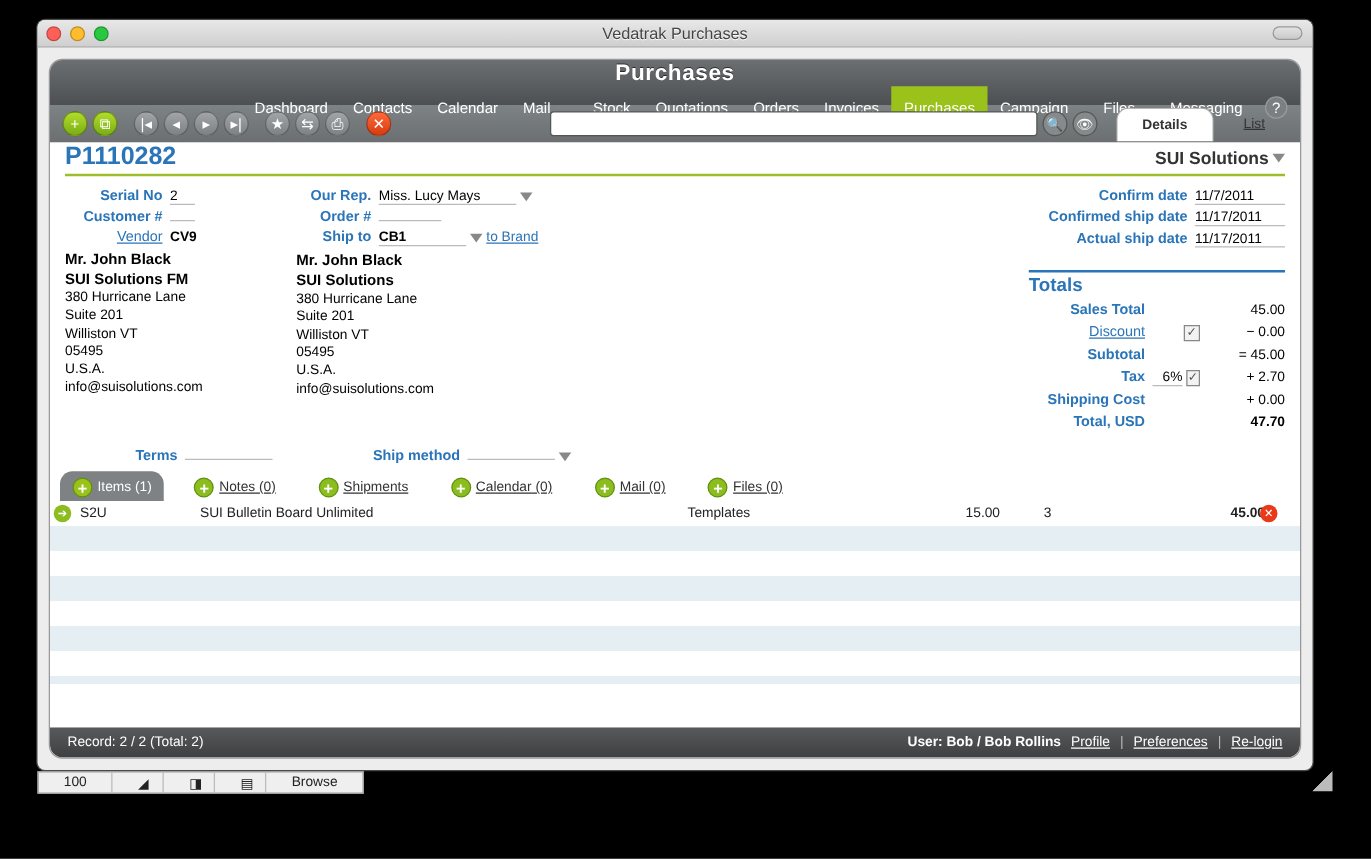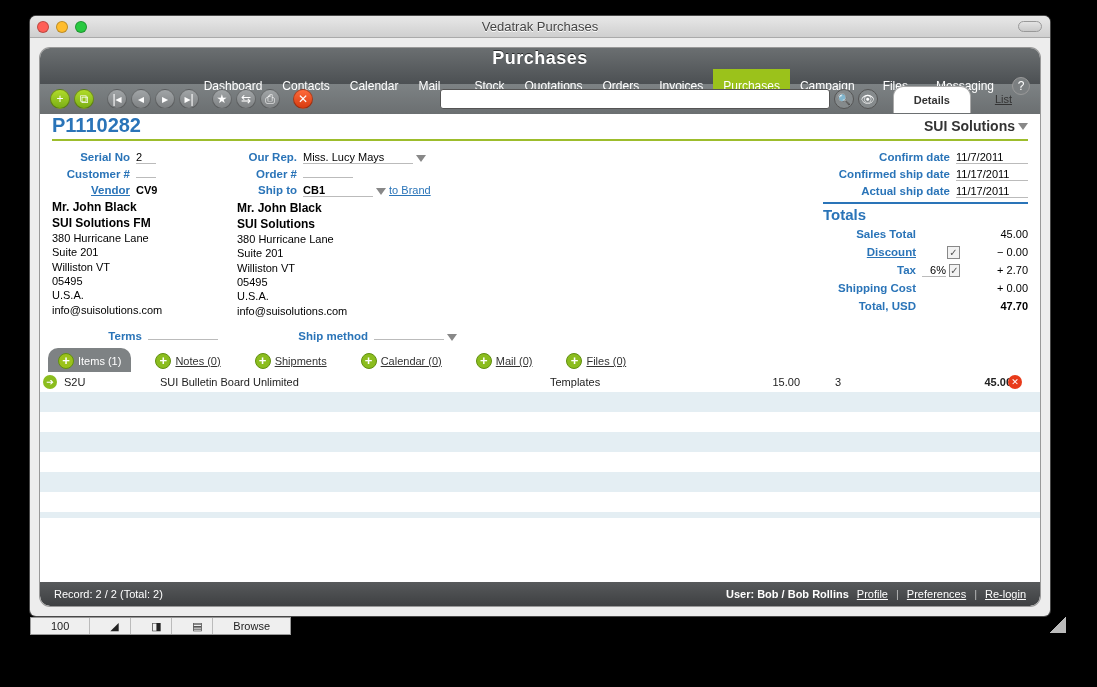--- a/index.html
+++ b/index.html
@@ -78,29 +78,29 @@
   .company-dd{display:inline-block;margin-left:8px;color:#888;}
   .green-line{height:2px;background:#9dbd2c;margin:0 12px;}
   
   .panel{display:flex;padding:10px 12px 2px;gap:0;}
   .col{flex:0 0 auto;}
   .col1{width:185px;} .col2{width:225px;} .col3{width:165px;}
   .col4{margin-left:auto;text-align:right;}
   .lbl{color:#2a74b8;font-weight:bold;display:inline-block;min-width:78px;
        text-align:right;margin-right:6px;font-size:11.5px;}
   .row{margin-bottom:4px;white-space:nowrap;}
-  .linkish{color:#2a74b8;text-decoration:underline;font-weight:bold;cursor:pointer;}
+  .linkish{color:#2a74b8;text-decoration:underline;font-weight:normal;cursor:pointer;}
   .fld{display:inline-block;border-bottom:1px solid #bbb;color:#000;min-width:60px;}
   .dd{display:inline-block;width:0;height:0;border-left:5px solid transparent;
       border-right:5px solid transparent;border-top:7px solid #888;vertical-align:middle;
       margin-left:3px;}
   .addr{color:#000;font-size:11px;line-height:1.3;margin-top:4px;}
   .addr b{font-size:12px;}
   .terms-row{display:flex;gap:60px;padding:0 12px 6px;margin-top:10px;}
-  .totals{border-top:2px solid #2a74b8;margin-top:0;display:inline-block;min-width:205px;}
+  .totals{border-top:2px solid #2a74b8;margin-top:14px;display:inline-block;min-width:205px;}
   .tot-title{color:#2a74b8;font-size:15px;font-weight:bold;text-align:left;
              padding:2px 0;}
   .tot-row{display:flex;align-items:center;height:18px;gap:6px;}
   .tot-row .tl{flex:1;text-align:right;color:#2a74b8;font-weight:bold;font-size:11.5px;}
   .tot-row .tv{width:62px;text-align:right;color:#000;}
   .chk{width:13px;height:13px;border:1px solid #888;background:#f2f2f2;
        display:inline-flex;align-items:center;justify-content:center;font-size:10px;color:#555;}
   .mini{width:38px;text-align:right;}
   
   .subtabs{display:flex;align-items:flex-end;gap:14px;padding:0 8px;margin-top:0;}
@@ -260,20 +260,25 @@
                 <span class="tl">Sales Total</span>
                 <span class="mini"></span>
                 <span class="tv">45.00</span>
               </div>
             <div class="tot-row">
                 <span class="tl"><span class="linkish">Discount</span></span>
                 <span class="mini"><span class="chk">✓</span></span>
                 <span class="tv">− 0.00</span>
               </div>
             <div class="tot-row">
+                <span class="tl">Subtotal</span>
+                <span class="mini"></span>
+                <span class="tv">= 45.00</span>
+              </div>
+            <div class="tot-row">
                 <span class="tl">Tax</span>
                 <span class="mini" style="display:flex;gap:3px;justify-content:flex-end">
                   <span class="fld" style="min-width:24px">6%</span>
                   <span class="chk">✓</span>
                 </span>
                 <span class="tv">+ 2.70</span>
               </div>
             <div class="tot-row">
                 <span class="tl">Shipping Cost</span>
                 <span class="mini"></span>

